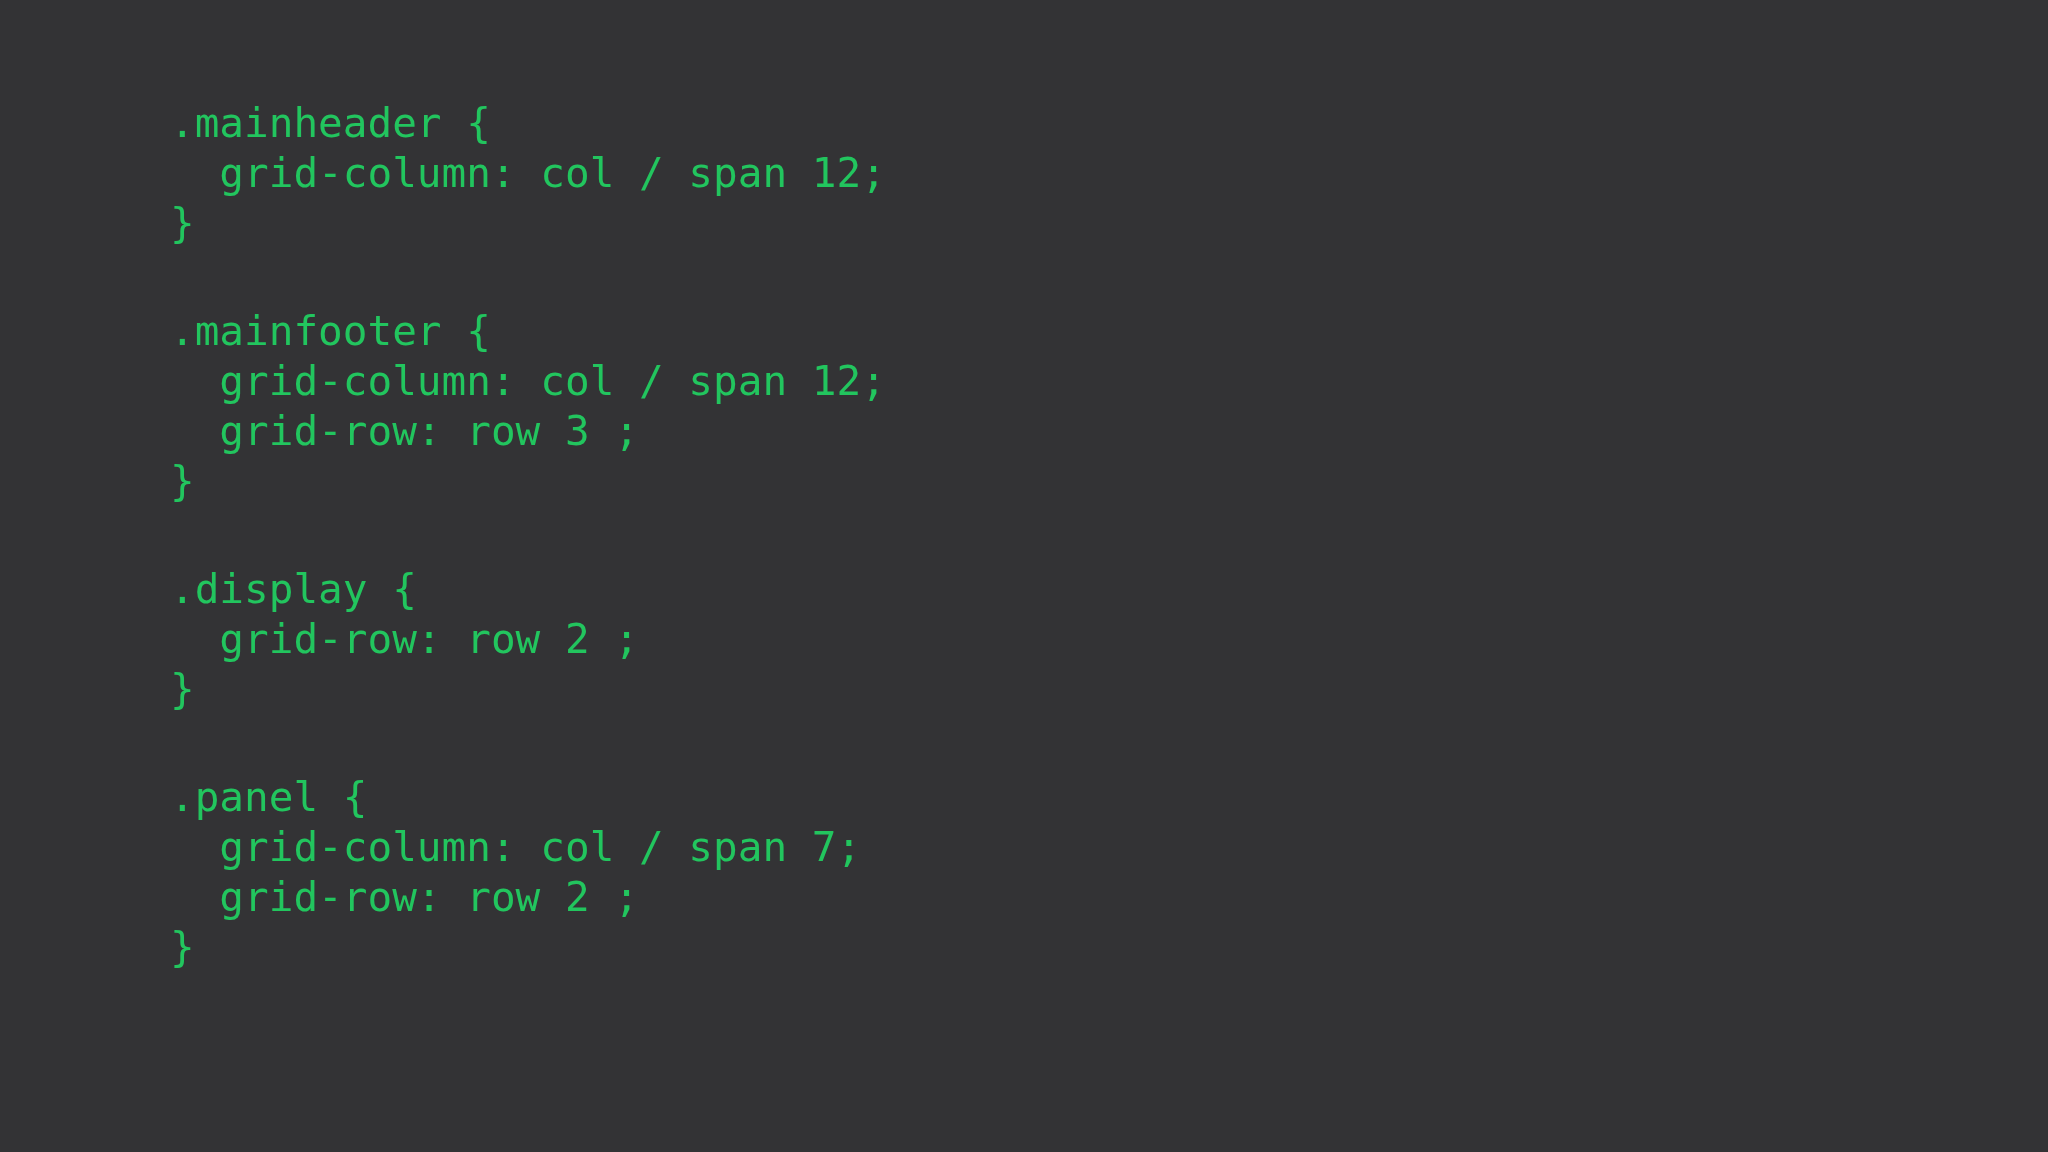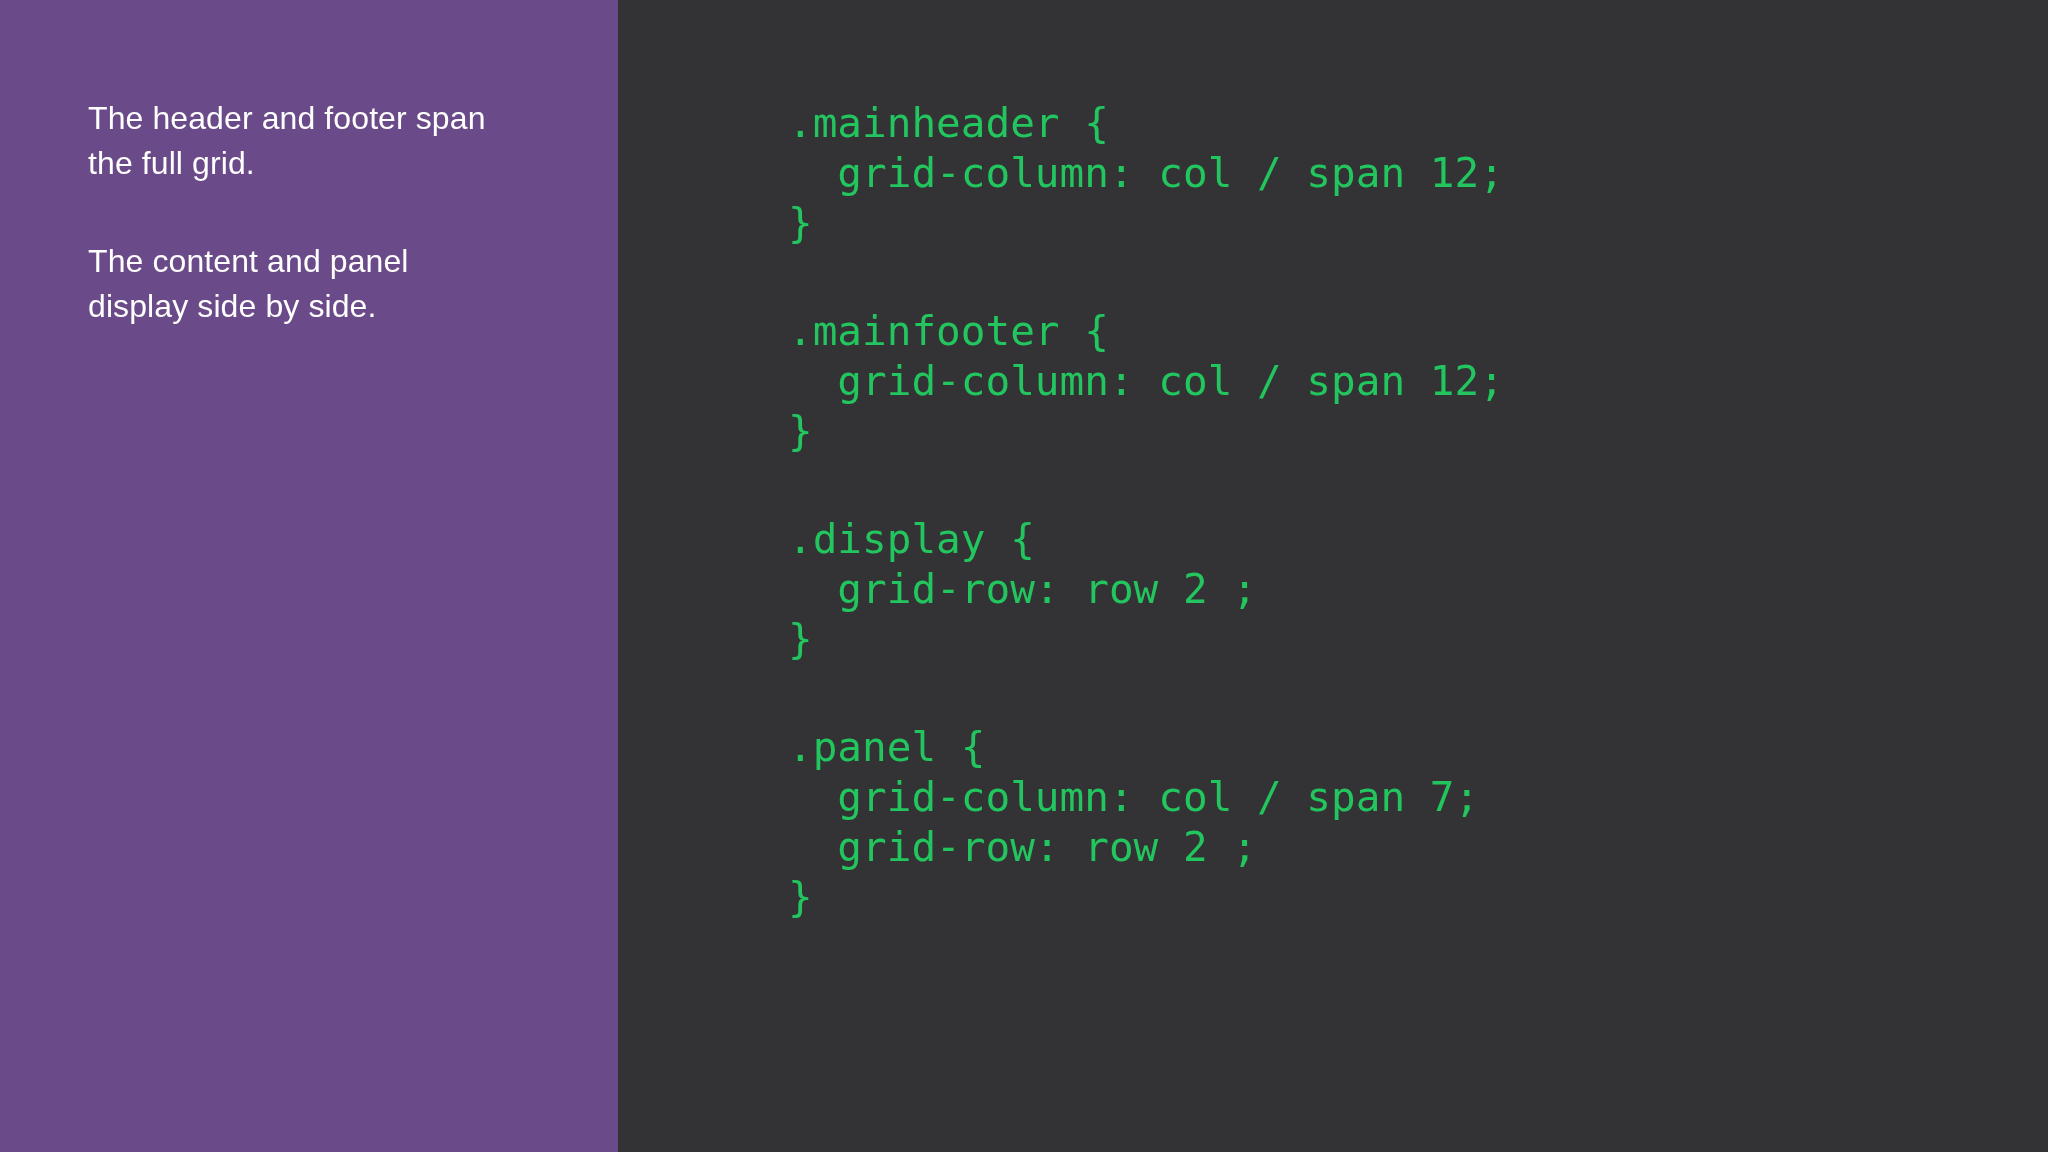--- a/index.html
+++ b/index.html
@@ -69,36 +69,33 @@
     white-space: pre;
     letter-spacing: 0px;
   }
   .code-line.indent { padding-left: 0; }
 </style>
 </head>
 <body>
 
 <div class="slide">
 
-  <div class="left-pane">
-    <p class="note">The header and footer span the full grid.</p>
-    <p class="note">The content and panel display side by side.</p>
-  </div>
 
   <div class="code-pane">
 
     <div class="code-block">
       <div class="code-line">.mainheader {</div>
       <div class="code-line indent">  grid-column: col / span 12;</div>
       <div class="code-line">}</div>
     </div>
 
     <div class="code-block">
       <div class="code-line">.mainfooter {</div>
       <div class="code-line indent">  grid-column: col / span 12;</div>
+      <div class="code-line indent">  grid-row: row 3 ;</div>
       <div class="code-line">}</div>
     </div>
 
     <div class="code-block">
       <div class="code-line">.display {</div>
       <div class="code-line indent">  grid-row: row 2 ;</div>
       <div class="code-line">}</div>
     </div>
 
     <div class="code-block">

